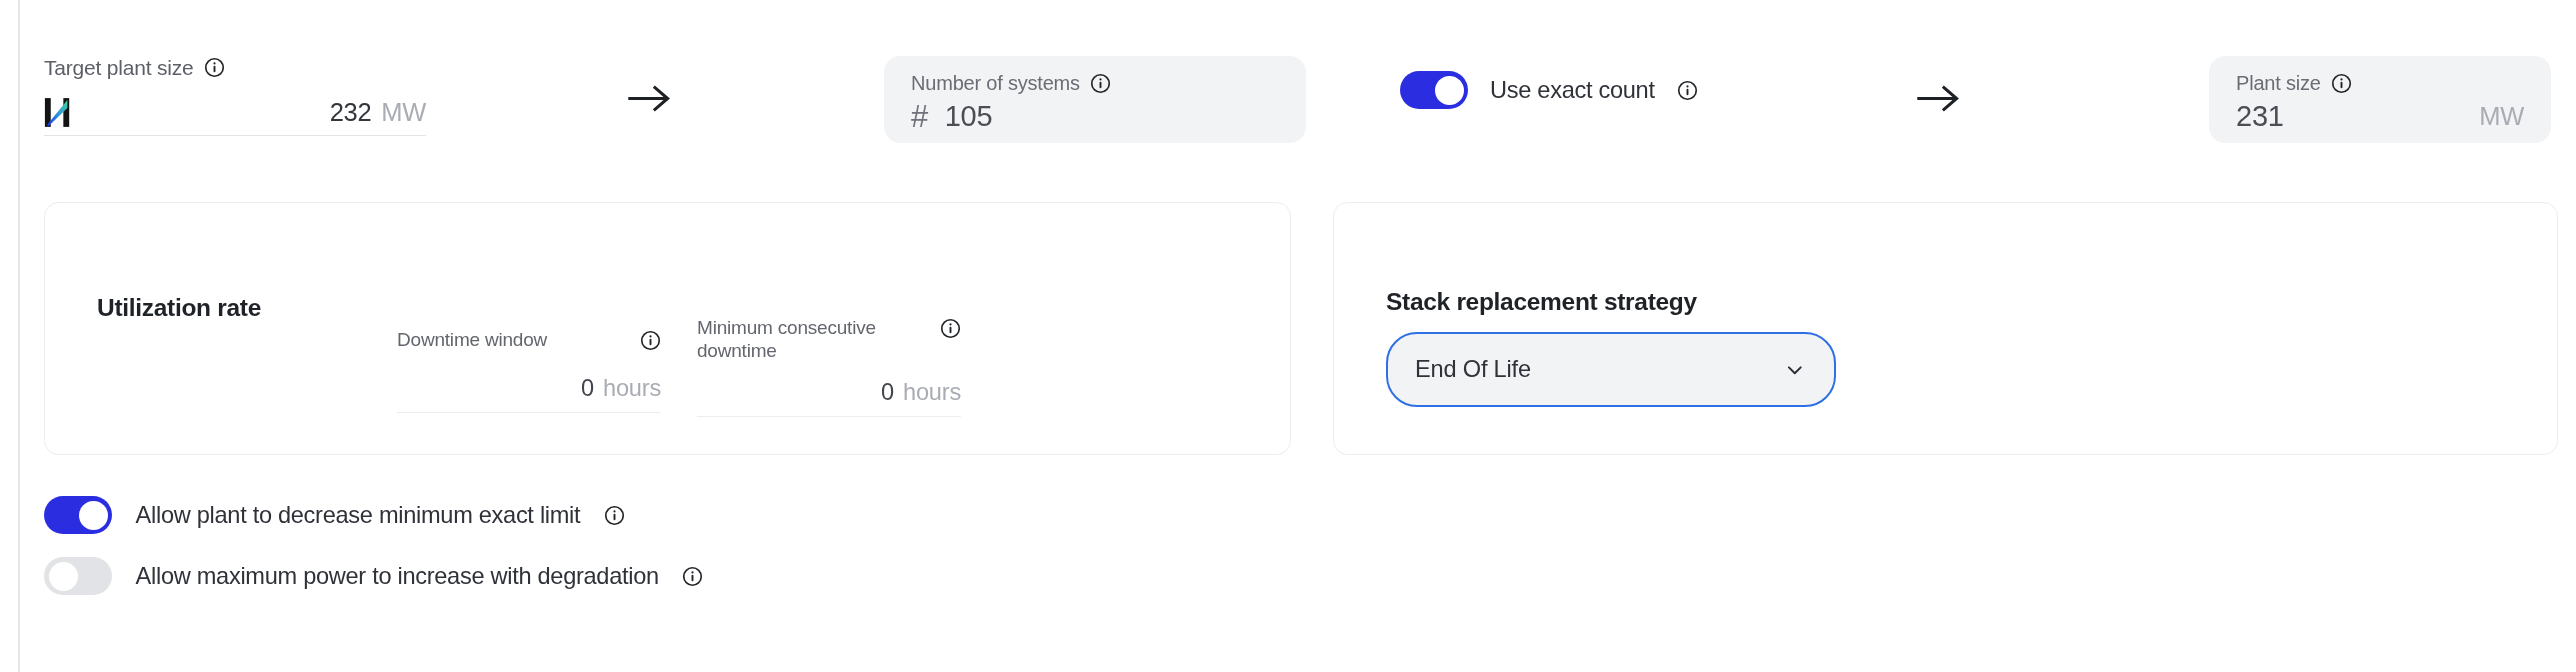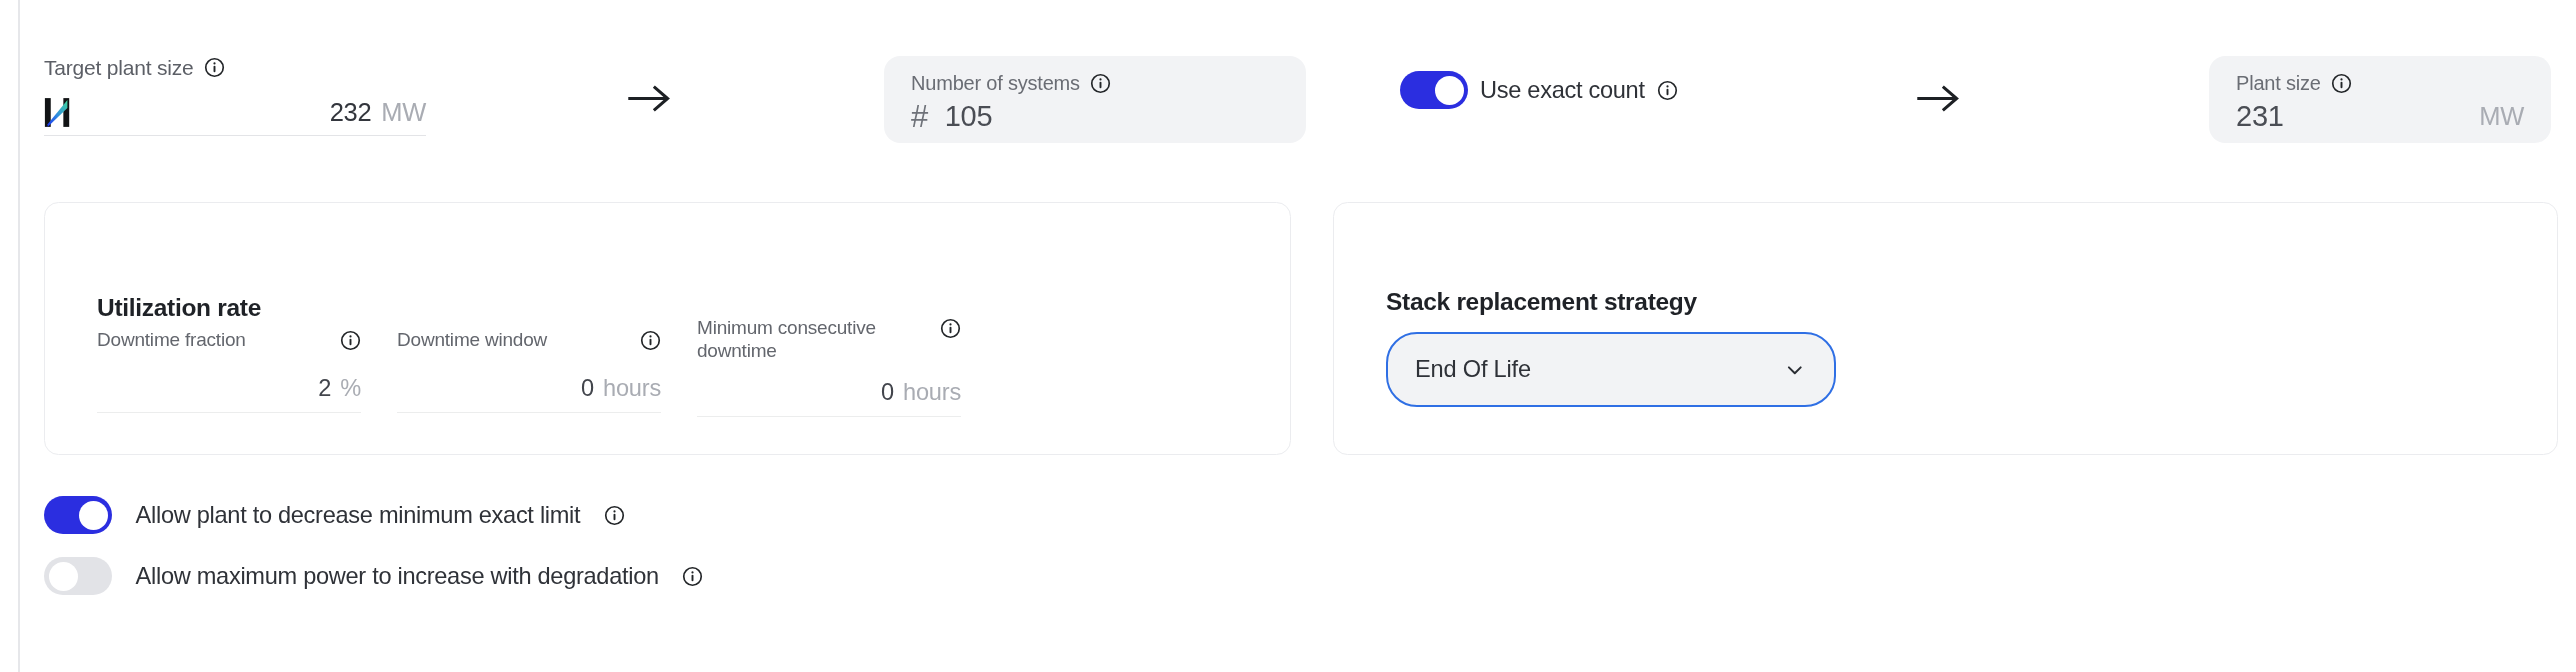--- a/index.html
+++ b/index.html
@@ -147,21 +147,21 @@
   }
 
   #systems-box { left: 884px; top: 56px; width: 422px; height: 87px; }
   #plantsize-box { left: 2209px; top: 56px; width: 342px; height: 87px; }
   #plantsize-box .fb-valuerow { justify-content: flex-start; }
 
   
   .toggle-row {
     display: flex;
     align-items: center;
-    gap: 12px;
+    gap: 22px;
   }
   .switch {
     position: relative;
     width: 68px;
     height: 38px;
     border-radius: 19px;
     flex: 0 0 auto;
   }
   .switch.on  { background: #2b2ee0; }
   .switch.off { background: #e2e3e7; }
@@ -374,36 +374,20 @@
         <span class="fb-value">231</span>
         <span class="fb-unit">MW</span>
       </div>
     </div>
 
   </div>
 
   <div class="card" id="utilization-card">
     <div class="card-title">Utilization rate</div>
 
-    <div class="mini-field" id="mf-downtime-fraction">
-      <div class="mf-labelrow">
-        <span class="mf-label">Downtime fraction</span>
-        <span class="info-icon">
-          <svg viewBox="0 0 24 24" fill="none">
-            <circle cx="12" cy="12" r="10" stroke="#222528" stroke-width="1.9"></circle>
-            <circle cx="12" cy="7.3" r="1.25" fill="#222528"></circle>
-            <rect x="10.9" y="10.1" width="2.2" height="7.2" rx="1.1" fill="#222528"></rect>
-          </svg>
-        </span>
-      </div>
-      <div class="mf-inputrow">
-        <span class="mf-value">2</span>
-        <span class="mf-unit">%</span>
-      </div>
-    </div>
 
     <div class="mini-field" id="mf-downtime-window">
       <div class="mf-labelrow">
         <span class="mf-label">Downtime window</span>
         <span class="info-icon">
           <svg viewBox="0 0 24 24" fill="none">
             <circle cx="12" cy="12" r="10" stroke="#222528" stroke-width="1.9"></circle>
             <circle cx="12" cy="7.3" r="1.25" fill="#222528"></circle>
             <rect x="10.9" y="10.1" width="2.2" height="7.2" rx="1.1" fill="#222528"></rect>
           </svg>

